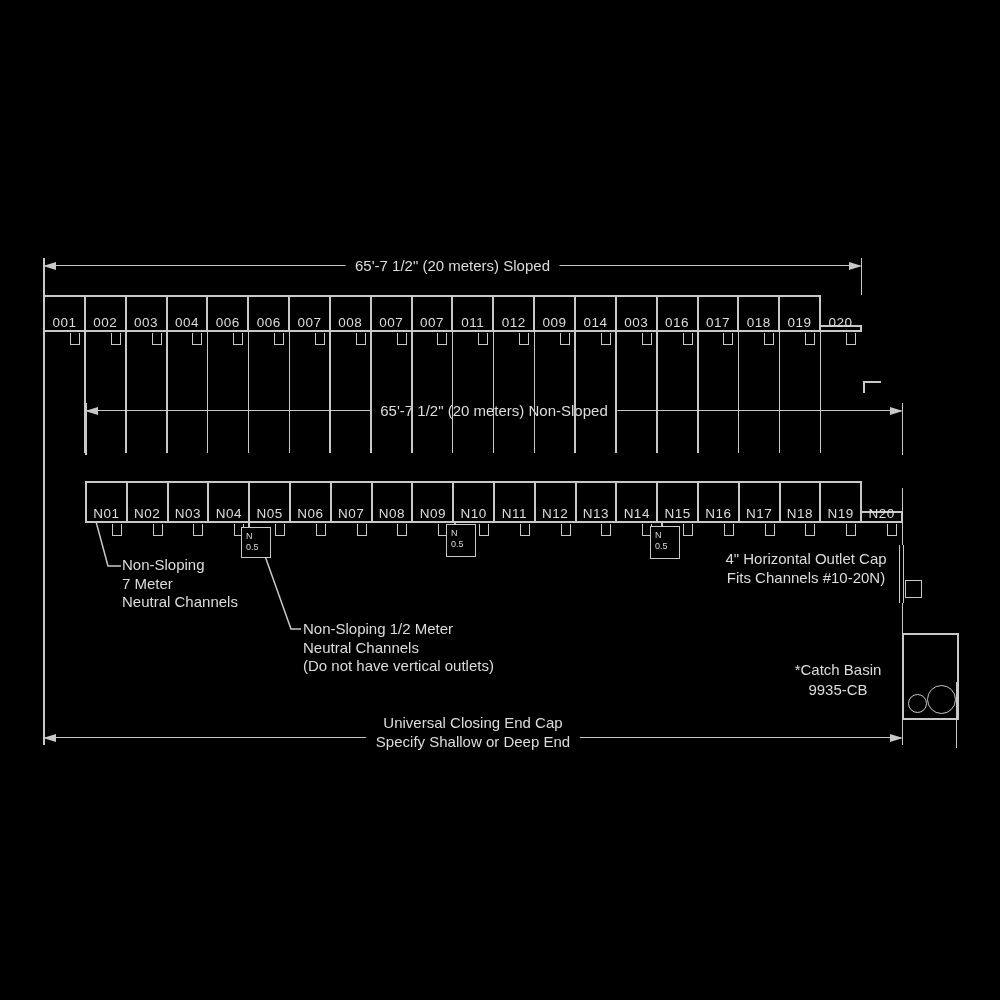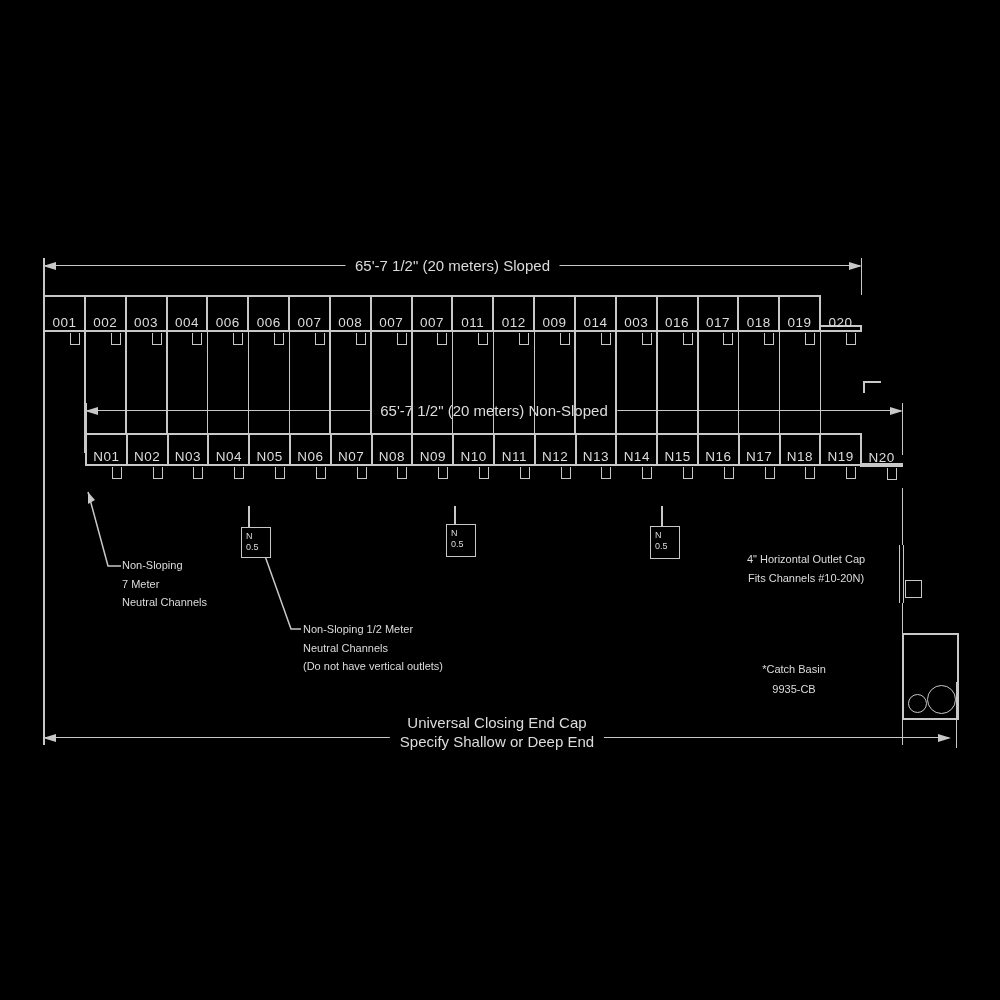--- a/index.html
+++ b/index.html
@@ -18,66 +18,66 @@
   
   .dim{position:absolute;height:14px;}
   .dline{position:absolute;left:2px;right:2px;top:6.5px;height:1.5px;background:var(--line);}
   .arr{position:absolute;top:3.5px;width:0;height:0;border-top:4px solid transparent;border-bottom:4px solid transparent;}
   .arr-l{left:0;border-right:13px solid var(--line);}
   .arr-r{right:0;border-left:13px solid var(--line);}
   .dlabel{position:absolute;left:50%;top:7px;transform:translate(-50%,-50%);
     background:#000;padding:0 10px;font-size:15px;white-space:nowrap;color:var(--text);}
   .dim-top{left:43px;top:258px;width:819px;}
   .dim-mid{left:85px;top:403px;width:818px;}
-  .dim-bot{left:43px;top:730px;width:860px;padding-left:48px;}
+  .dim-bot{left:43px;top:730px;width:860px;}
   .dim-bot .dlabel{transform:translate(-50%,-62%);text-align:center;line-height:19px;}
   .dlabel span{display:block;}
 
   
   .vline{position:absolute;width:1.5px;background:var(--line);}
   .v-left{left:43px;top:258px;height:487px;}
   .v-topright{left:860.5px;top:258px;height:37px;}
   .v-midleft{left:85px;top:403px;height:52px;}
   .v-midright{left:901.5px;top:403px;height:52px;}
   .v-endrun{left:901.5px;top:488px;height:145px;}
   .v-basinwall{left:955.5px;top:682px;height:66px;}
   .v-basindrop{left:901.5px;top:718px;height:27px;}
   .v-hma{left:248px;top:506px;height:21px;}
   .v-hmb{left:454px;top:506px;height:19px;}
   .v-hmc{left:661px;top:506px;height:21px;}
 
   
   .row{position:absolute;display:flex;}
   .row-sloped{left:43px;top:295px;width:819px;height:37px;}
-  .row-neutral{left:85px;top:433px;width:818px;height:33px;}
+  .row-neutral{left:85px;top:481px;width:818px;height:42px;}
   .chan{flex:1;position:relative;border:2px solid var(--line);margin-right:-2px;
     display:flex;align-items:flex-end;justify-content:center;
     font-size:13.5px;letter-spacing:.5px;color:var(--text);background:#000;}
   .chan:last-child{margin-right:0;margin-top:30px;}
   .hook{position:absolute;right:4px;top:calc(100% + 3px);width:8px;height:11px;
     border-left:1.5px solid var(--line);border-right:1.5px solid var(--line);
     border-bottom:1.5px solid var(--line);}
   .dropline{position:absolute;right:-2px;top:100%;width:1.5px;height:123px;background:var(--line);}
   .row-sloped .chan:last-child .dropline{display:none;}
 
   
   .hm{position:absolute;border:1.5px solid var(--line);color:var(--text);
     font-size:9px;line-height:10.5px;padding:3px 2px 2px 4px;background:#000;}
   .hm span{display:block;}
   .hm-a{left:241px;top:527px;width:22px;height:24px;}
   .hm-b{left:446px;top:524px;width:22px;height:26px;}
   .hm-c{left:650px;top:526px;width:22px;height:26px;}
 
   
-  .note{position:absolute;font-size:11px;line-height:18.5px;color:var(--text);}
+  .note{position:absolute;font-size:15px;line-height:18.5px;color:var(--text);}
   .note span{display:block;}
   .note-1m{left:122px;top:556px;}
   .note-half{left:303px;top:620px;}
   .note-cap{left:708px;top:550px;width:196px;text-align:center;}
-  .note-basin{left:726px;top:660px;width:136px;text-align:center;line-height:19.5px;}
+  .note-basin{left:770px;top:660px;width:136px;text-align:center;line-height:19.5px;}
 
   
   .cap-bar{position:absolute;left:899px;top:545px;width:5px;height:58px;
     border-left:1.5px solid var(--line);border-right:1.5px solid var(--line);
     box-sizing:border-box;background:#000;}
   .cap-square{position:absolute;left:905px;top:580px;width:15px;height:16px;
     border:1.5px solid var(--line);}
   .basin{position:absolute;left:902px;top:633px;width:53px;height:83px;
     border:2px solid var(--line);}
   .basin-circle{position:absolute;border:1.5px solid var(--line);border-radius:50%;}

